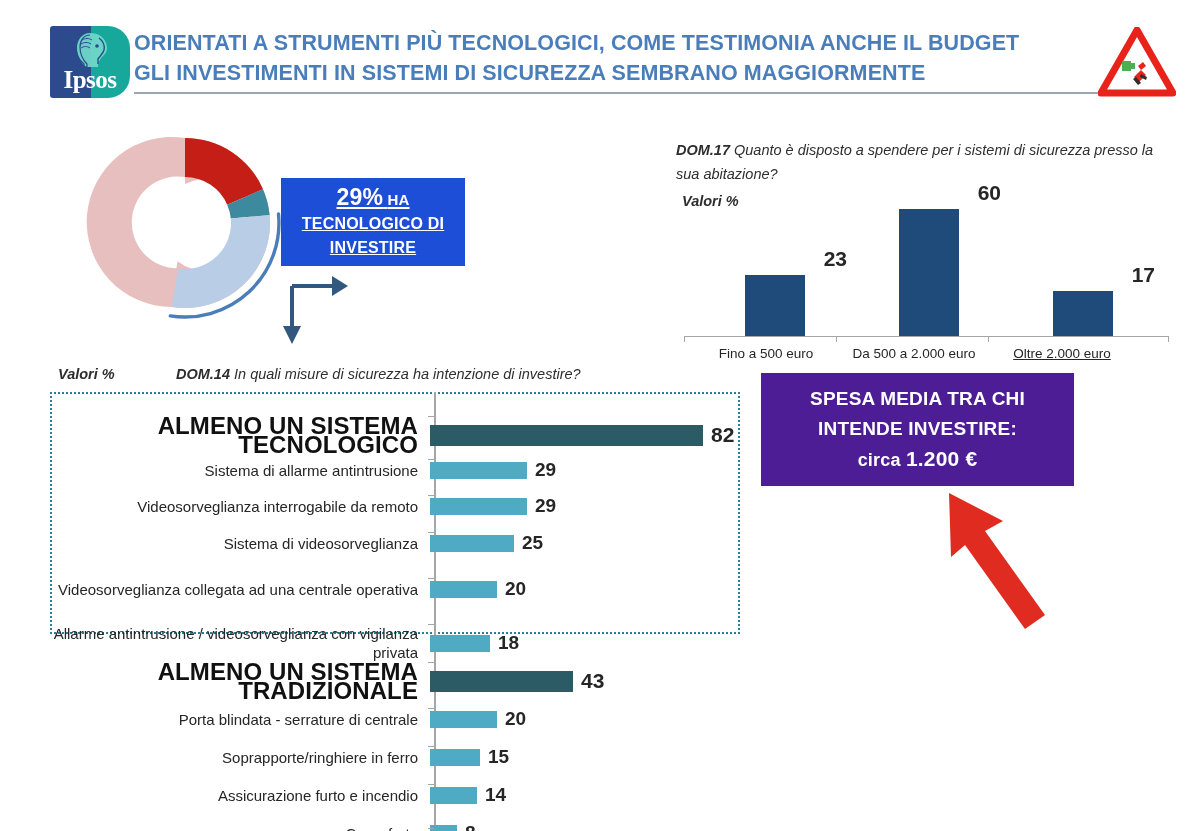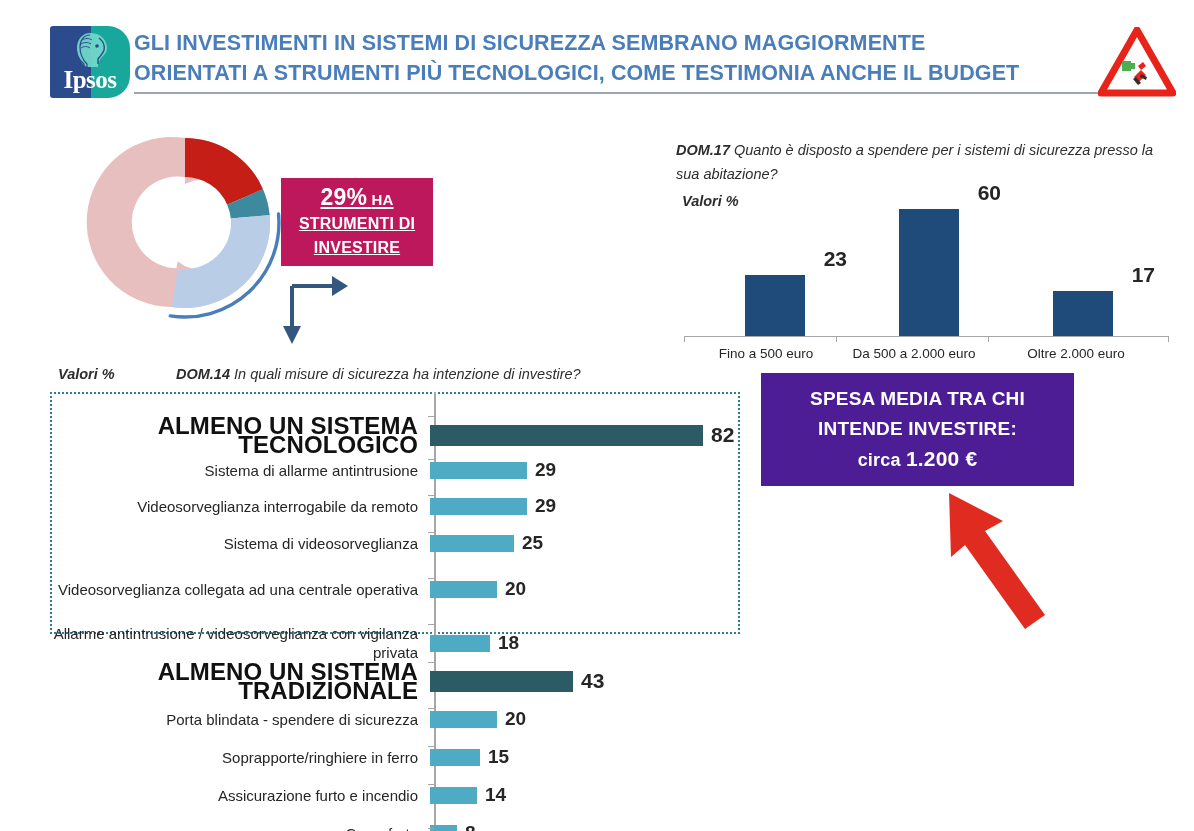--- a/index.html
+++ b/index.html
@@ -108,23 +108,23 @@
     font-weight: bold;
     font-family: "Liberation Sans", sans-serif;
   }
   #donut-label-24 { left: 138px; top: 255px; font-size: 29px; }
   #donut-label-5  { left: 218px; top: 213px; font-size: 25px; }
 
   #callout-teal {
     position: absolute;
     left: 281px;
     top: 178px;
-    width: 152px;
+    width: 184px;
     height: 88px;
-    background: #be185d;
+    background: #1d4ed8;
     display: flex;
     flex-direction: column;
     align-items: center;
     justify-content: center;
   }
   #callout-teal .ct-line {
     color: #ffffff;
     font-weight: bold;
     text-decoration: underline;
     text-align: center;
@@ -367,22 +367,22 @@
       <path d="M31 7 C35 10 37 14 36 19 C35 23 32 25 30 28 L30 33" fill="none" stroke="#2C4B8C" stroke-width="1.4"></path>
       <circle cx="29" cy="15" r="1.8" fill="#2C4B8C"></circle>
       <path d="M14 9 C17 7 21 7 24 9" fill="none" stroke="#2C4B8C" stroke-width="1"></path>
       <path d="M13 13 C16 11 20 11 23 13" fill="none" stroke="#2C4B8C" stroke-width="1"></path>
       <path d="M13 17 C16 15 19 15 22 17" fill="none" stroke="#2C4B8C" stroke-width="1"></path>
     </svg>
     <div class="logo-word">Ipsos</div>
   </div>
 
   <div id="title-block">
+    <div class="title-line">ORIENTATI A STRUMENTI PIÙ TECNOLOGICI, COME TESTIMONIA ANCHE IL BUDGET</div>
     <div class="title-line">GLI INVESTIMENTI IN SISTEMI DI SICUREZZA SEMBRANO MAGGIORMENTE</div>
-    <div class="title-line">ORIENTATI A STRUMENTI PIÙ TECNOLOGICI, COME TESTIMONIA ANCHE IL BUDGET</div>
   </div>
   <div id="title-rule"></div>
 </div>
 
 <svg id="warning-sign" viewBox="0 0 78 70">
   <path d="M39 3 L75 66 L3 66 Z" fill="none" stroke="#E8231A" stroke-width="7" stroke-linejoin="round"></path>
   <g transform="translate(22,30)">
     <circle cx="17" cy="12" r="13" fill="#ffffff"></circle>
     <path d="M2 4 h9 v10 h-9 z" fill="#4CAF50"></path>
     <path d="M11 6 h4 v6 h-4 z" fill="#4CAF50"></path>
@@ -418,21 +418,21 @@
   </svg>
 
   <div class="donut-label" id="donut-label-24">24%</div>
   <div class="donut-label" id="donut-label-5">5%</div>
 </div>
 
 <div id="callout-teal">
   <div class="ct-line ct-big">
     <span>29%</span><span class="ct-inline-small">&nbsp;</span><span class="ct-inline-small">HA</span>
   </div>
-  <div class="ct-line ct-small">STRUMENTI DI</div>
+  <div class="ct-line ct-small">TECNOLOGICO DI</div>
   <div class="ct-line ct-small">INVESTIRE</div>
 </div>
 
 <svg id="elbow-arrow" viewBox="0 0 70 80">
   <path d="M10 18 L10 62" fill="none" stroke="#33577F" stroke-width="4"></path>
   <path d="M10 18 L52 18" fill="none" stroke="#33577F" stroke-width="4"></path>
   <path d="M50 8 L66 18 L50 28 Z" fill="#33577F"></path>
   <path d="M1 58 L10 76 L19 58 Z" fill="#33577F"></path>
 </svg>
 
@@ -459,21 +459,21 @@
   </div>
 
   <div id="dom17-axis"></div>
   <div class="axis-tick-v" style="left:8px;"></div>
   <div class="axis-tick-v" style="left:160px;"></div>
   <div class="axis-tick-v" style="left:312px;"></div>
   <div class="axis-tick-v" style="left:492px;"></div>
 
   <div class="v-cat-label" style="left:10px;">Fino a 500 euro</div>
   <div class="v-cat-label" style="left:158px;">Da 500 a 2.000 euro</div>
-  <div class="v-cat-label" style="left:320px;">Oltre 2.000 euro</div>
+  <div class="v-cat-label" style="left:306px;text-decoration:underline;">Oltre 2.000 euro</div>
 </div>
 
 <div id="callout-orange">
   <div class="co-line">SPESA MEDIA TRA CHI</div>
   <div class="co-line">INTENDE INVESTIRE:</div>
   <div class="co-line co-last">
     <span>circa</span>
     <span class="co-amount">1.200 €</span>
   </div>
 </div>
@@ -545,21 +545,21 @@
 
     <div class="h-row" style="top:270px;">
       <div class="h-label is-summary">ALMENO UN SISTEMA TRADIZIONALE</div>
       <div class="h-bar-wrap">
         <div class="h-bar is-summary" style="width:143px;"></div>
         <div class="h-value is-summary">43</div>
       </div>
     </div>
 
     <div class="h-row" style="top:316px;">
-      <div class="h-label">Porta blindata - spendere di sicurezza</div>
+      <div class="h-label">Porta blindata - serrature di centrale</div>
       <div class="h-bar-wrap">
         <div class="h-bar" style="width:67px;"></div>
         <div class="h-value">20</div>
       </div>
     </div>
 
     <div class="h-row" style="top:354px;">
       <div class="h-label">Soprapporte/ringhiere in ferro</div>
       <div class="h-bar-wrap">
         <div class="h-bar" style="width:50px;"></div>

